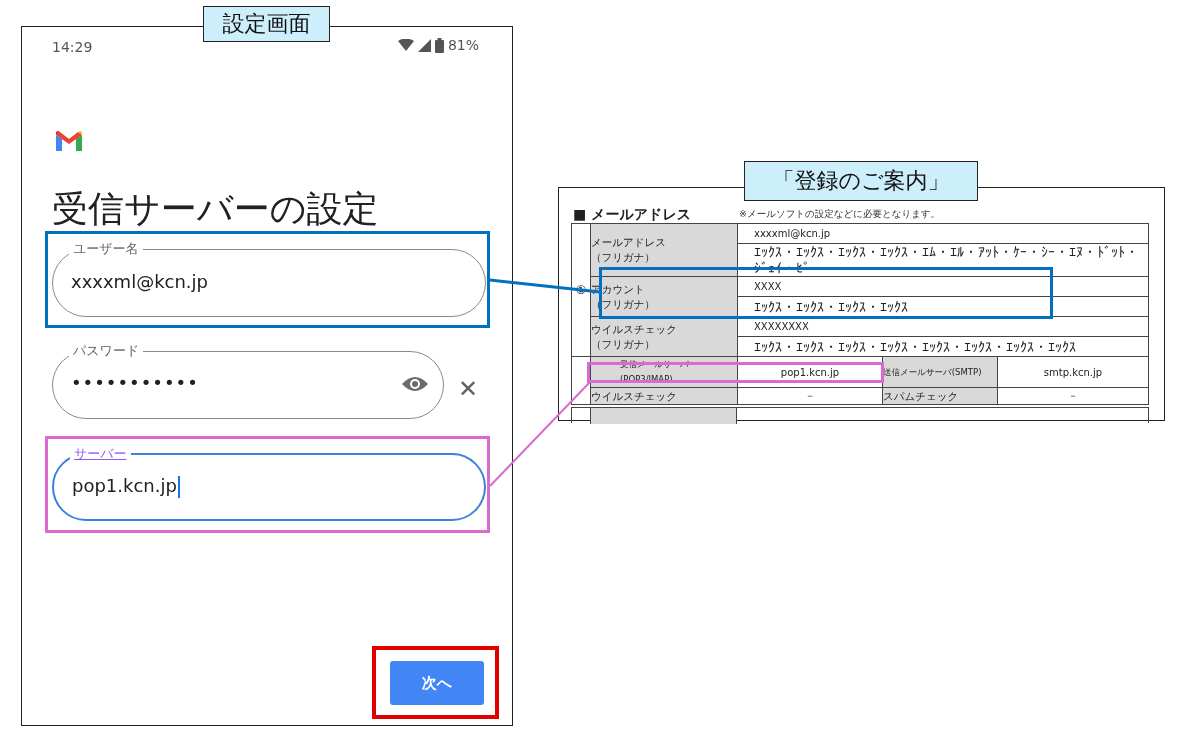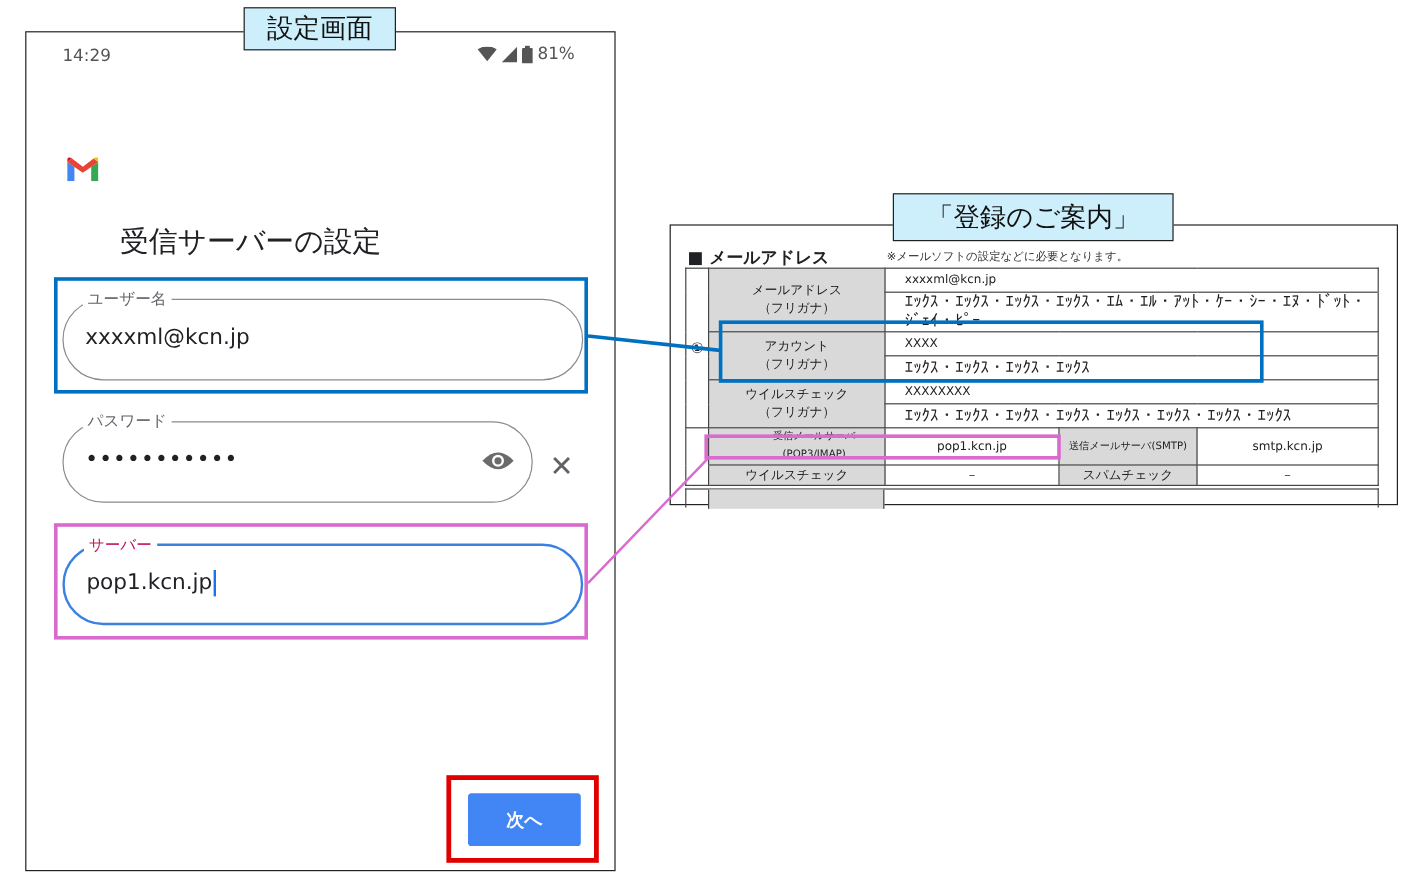--- a/index.html
+++ b/index.html
@@ -5,29 +5,29 @@
   html, body { margin:0; padding:0; }
   body { width:1182px; height:739px; background:#ffffff; position:relative; overflow:hidden;
          font-family:"DejaVu Sans","Liberation Sans",sans-serif; color:#202124; }
   .abs { position:absolute; }
 
   
   #phone { left:21px; top:26px; width:492px; height:700px; border:1.5px solid #222; box-sizing:border-box; background:#fff; }
   .status-time { left:30px; top:12px; font-size:14px; color:#555; }
   .status-right { right:33px; top:10px; font-size:14px; color:#555; display:flex; align-items:center; gap:4px; }
   .gmail-logo { left:34px; top:104px; }
-  .page-title { left:30px; top:158px; font-size:24px; color:#202124;margin-left:48px; }
+  .page-title { left:30px; top:158px; font-size:36px; color:#202124; }
 
   .field { position:absolute; border:1.3px solid #8a8a8a; border-radius:34px; box-sizing:border-box; }
   .field-label { position:absolute; top:-10px; left:16px; background:#fff; padding:0 4px; font-size:13px; color:#5f6368; }
   .field-value { position:absolute; left:18px; font-size:18px; color:#202124; }
   .f-user { left:30px; top:222px; width:434px; height:68px; }
   .f-pass { left:30px; top:324px; width:392px; height:68px; }
   .f-server { left:30px; top:426px; width:434px; height:68px; border:2px solid #3b82e0; }
-  .f-server .field-label { color:#be185d; }
+  .f-server .field-label { color:#8b5cf6;text-decoration:underline; }
   .cursor { display:inline-block; width:2px; height:22px; background:#1a73e8; vertical-align:middle; margin-left:1px; }
 
   .eye-icon { right:14px; top:22px; }
   .clear-icon { left:436px; top:348px; font-size:24px; color:#5f6368; }
 
   .next-btn { left:368px; top:634px; width:94px; height:44px; background:#4285f4; color:#fff; border-radius:3px;
               display:flex; align-items:center; justify-content:center; font-size:15px; font-weight:bold; }
 
   
   .hl-blue { border:3px solid #0070c0; box-sizing:border-box; }
@@ -36,21 +36,21 @@
 
   .caption { background:#cdeefb; border:1.3px solid #222; font-size:22px; padding:0 8px; color:#111; box-sizing:border-box;
              display:flex; align-items:center; justify-content:center; }
 
   
   #doc { left:558px; top:187px; width:607px; height:234px; border:1.3px solid #222; box-sizing:border-box; background:#fff; }
   .doc-heading { left:14px; top:18px; font-size:14px; font-weight:bold; }
   .doc-note { left:180px; top:20px; font-size:9.5px; color:#333; }
   .tbl { position:absolute; border-collapse:collapse; font-size:10px; }
   .tbl td { border:1px solid #444; padding:0; }
-  .lbl { background:#d9d9d9; text-align:center; font-size:10.5px; line-height:15px; }
+  .lbl { background:#d9d9d9; text-align:left; font-size:10.5px; line-height:15px; }
   .val-top { border-bottom:1px dotted #444 !important; height:19px; padding-left:16px !important; font-size:10px; }
   .val-bot { height:19px; padding-left:16px !important; font-size:14px; }
   .center { text-align:center; }
 </style>
 </head>
 <body>
 
 <div id="phone" class="abs">
   <span class="abs status-time">14:29</span>
   <div class="abs status-right">

